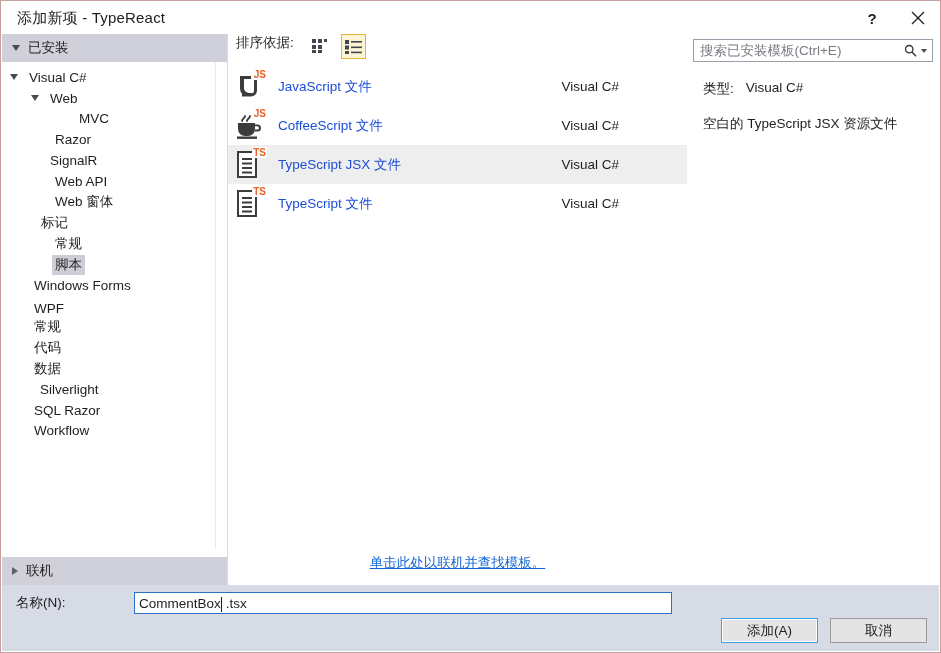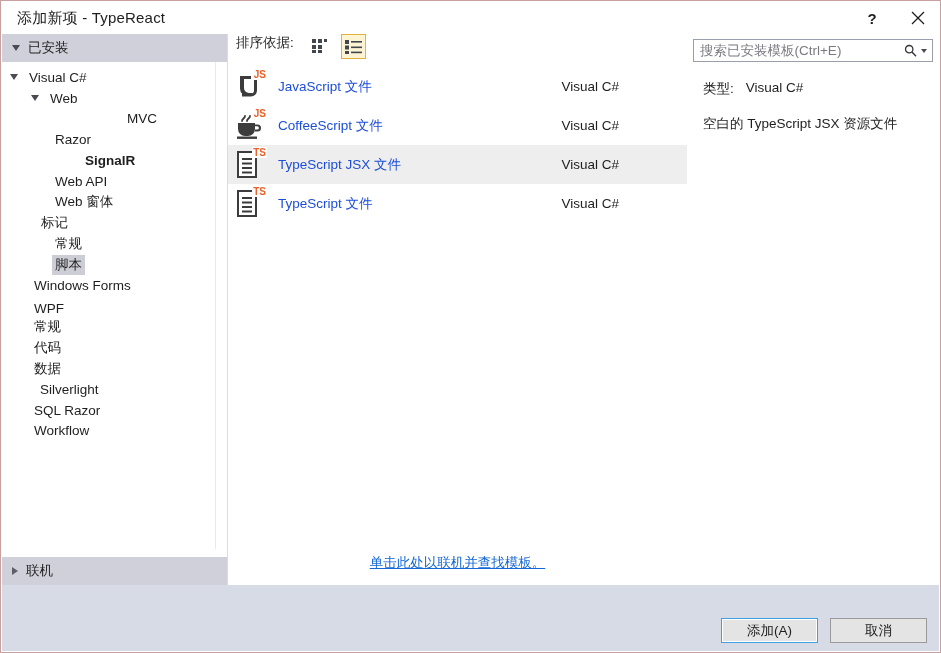--- a/index.html
+++ b/index.html
@@ -414,29 +414,29 @@
 
     <div class="tree" id="tree">
         <div class="tree-node" style="padding-left: 8px;">
           <span class="tri down"></span>
           <span class="label">Visual C#</span>
         </div>
         <div class="tree-node" style="padding-left: 29px;">
           <span class="tri down"></span>
           <span class="label">Web</span>
         </div>
-        <div class="tree-node" style="padding-left: 74px; margin-left: 48px;">
+        <div class="tree-node" style="padding-left: 74px;">
           <span style="display: inline-block; width: 0px;"></span>
           <span class="label">MVC</span>
         </div>
         <div class="tree-node" style="padding-left: 50px;">
           <span style="display: inline-block; width: 0px;"></span>
           <span class="label">Razor</span>
         </div>
-        <div class="tree-node" style="padding-left: 80px; font-weight: bold;">
+        <div class="tree-node" style="padding-left: 45px;">
           <span style="display: inline-block; width: 0px;"></span>
           <span class="label">SignalR</span>
         </div>
         <div class="tree-node" style="padding-left: 50px;">
           <span style="display: inline-block; width: 0px;"></span>
           <span class="label">Web API</span>
         </div>
         <div class="tree-node" style="padding-left: 50px;">
           <span style="display: inline-block; width: 0px;"></span>
           <span class="label">Web 窗体</span>
@@ -588,19 +588,27 @@
     <div class="detail">
       <div class="detail-row">
         <span class="detail-key">类型:</span>
         <span class="detail-val">Visual C#</span>
       </div>
       <div class="detail-desc">空白的 TypeScript JSX 资源文件</div>
     </div>
   </div>
 
   <div class="bottom">
+    <div class="name-row">
+      <span class="name-label">名称(N):</span>
+      <div class="name-input">
+        <span class="val">CommentBox</span>
+          <span class="caret"></span>
+          <span class="val">.tsx</span>
+      </div>
+    </div>
     <div class="btn-row">
       <div class="btn default">添加(A)</div>
       <div class="btn">取消</div>
     </div>
   </div>
 
 </div>
 
 </body></html>

